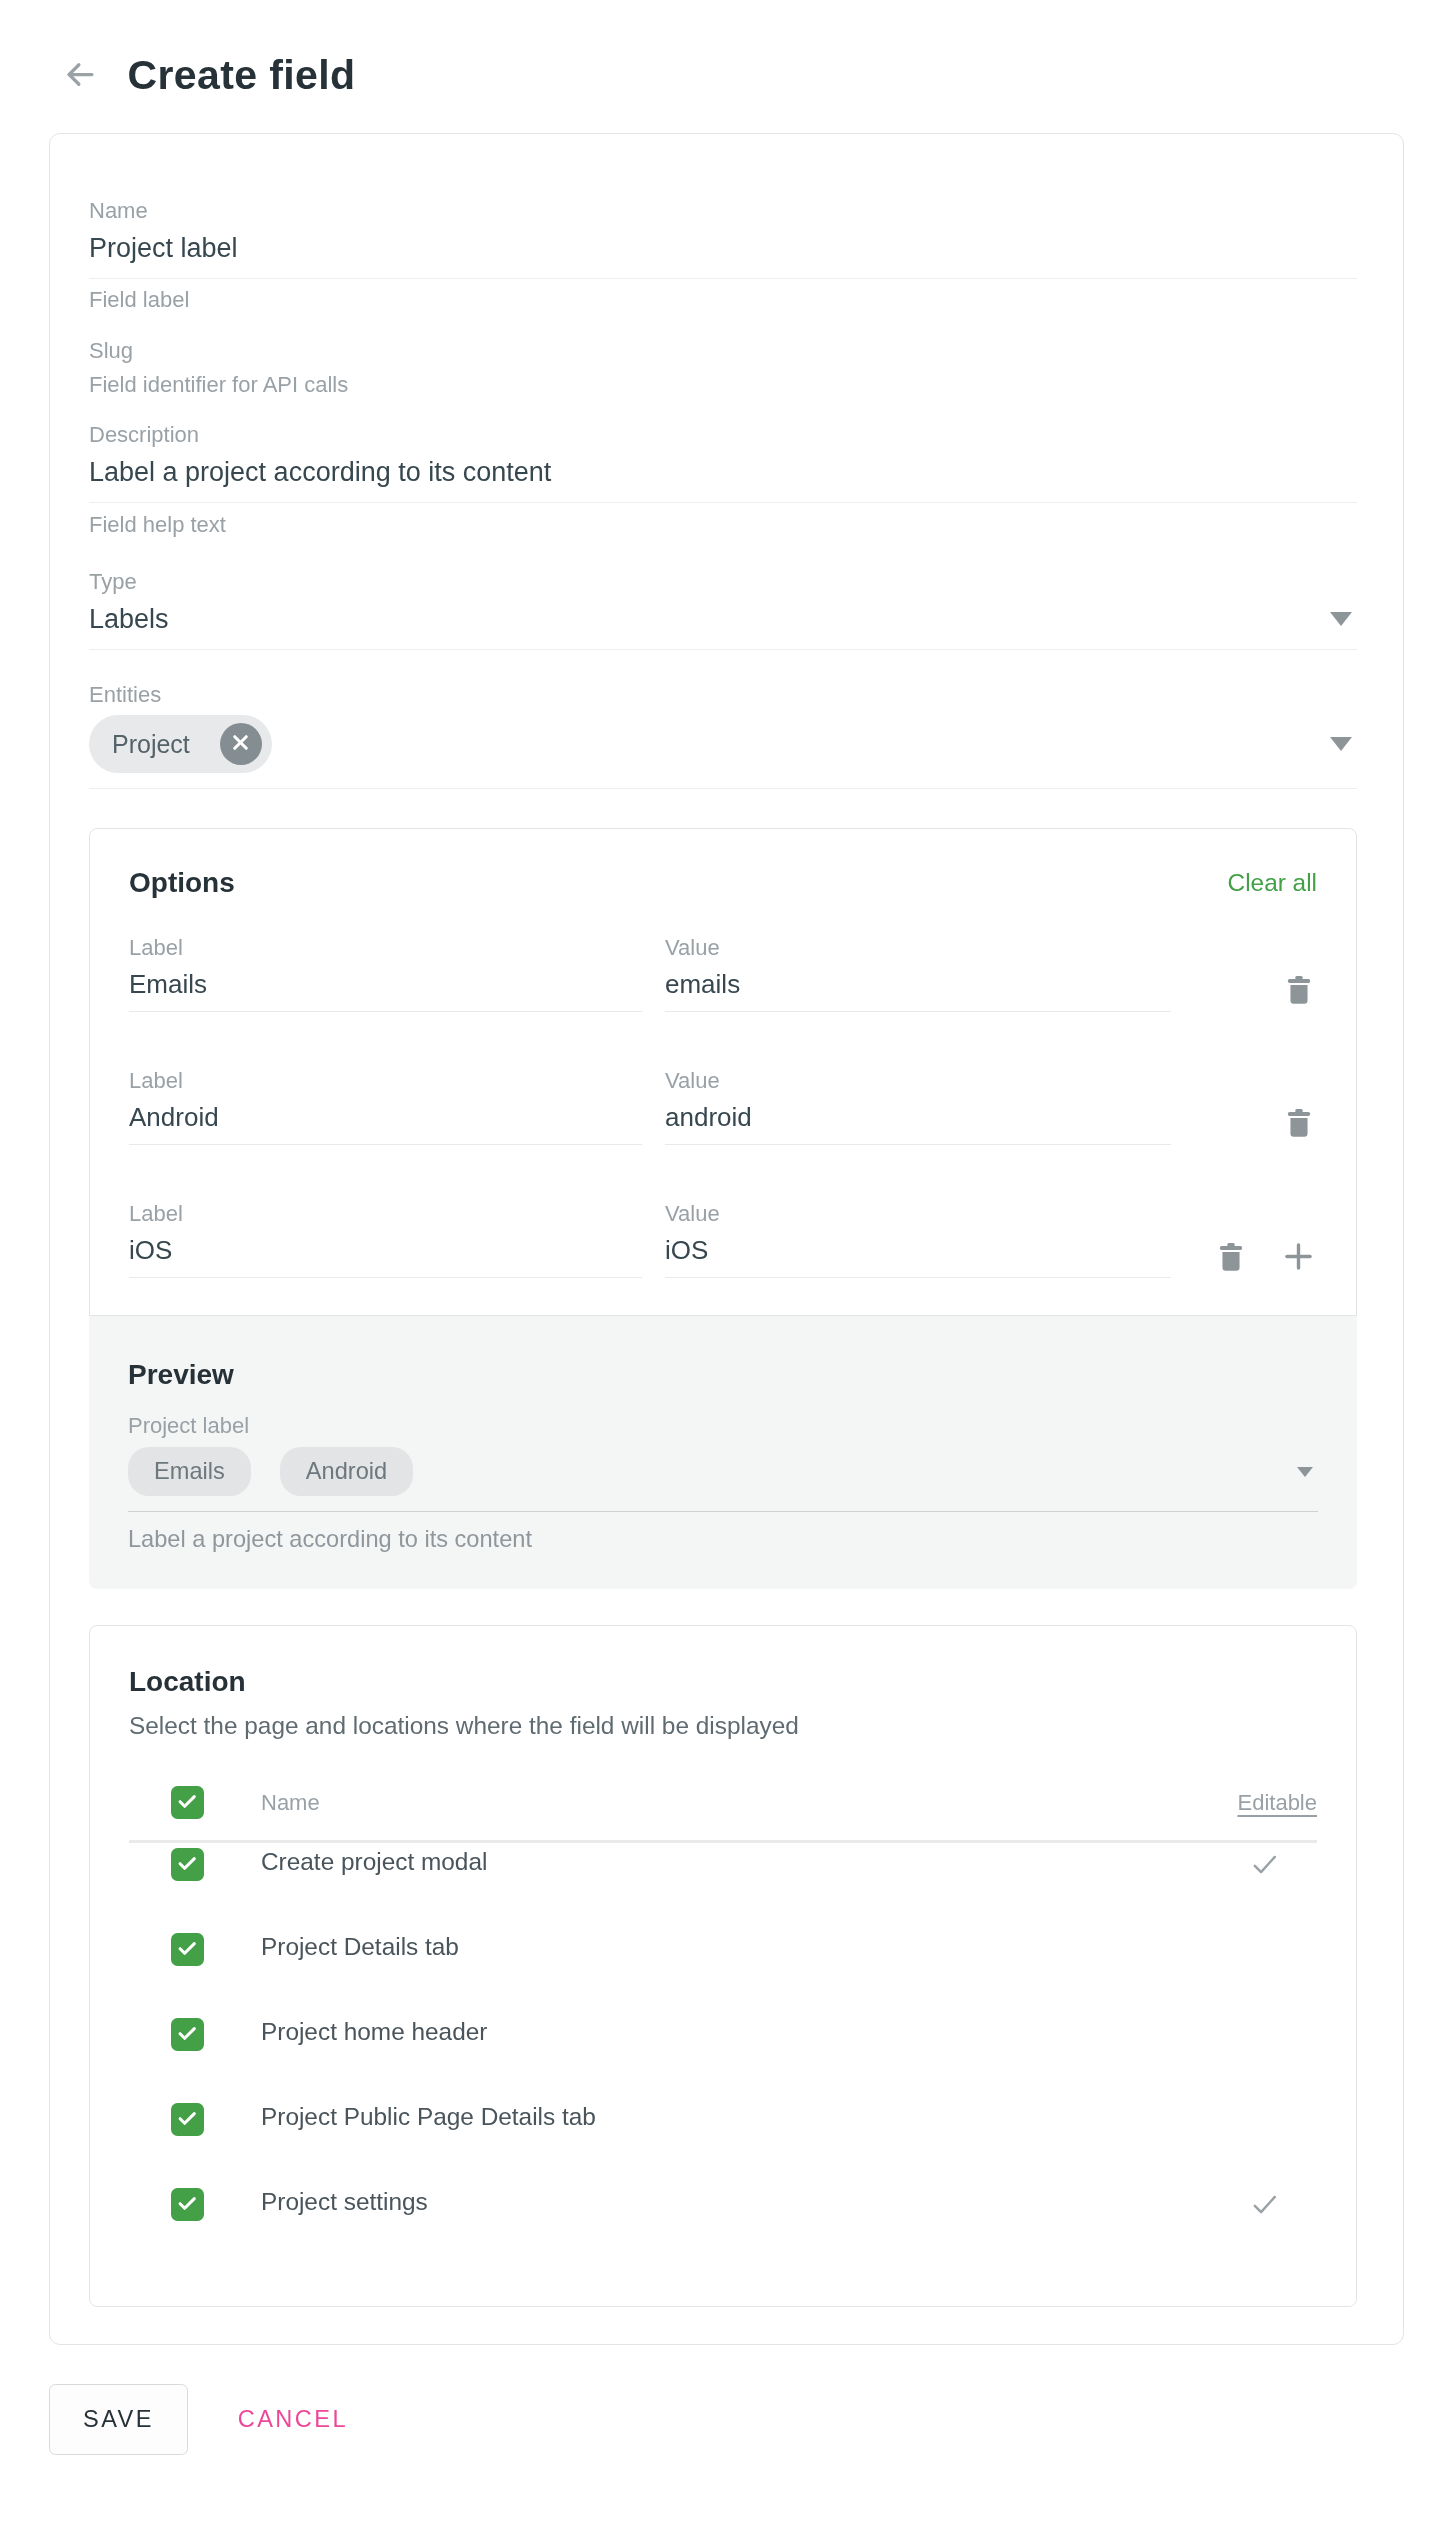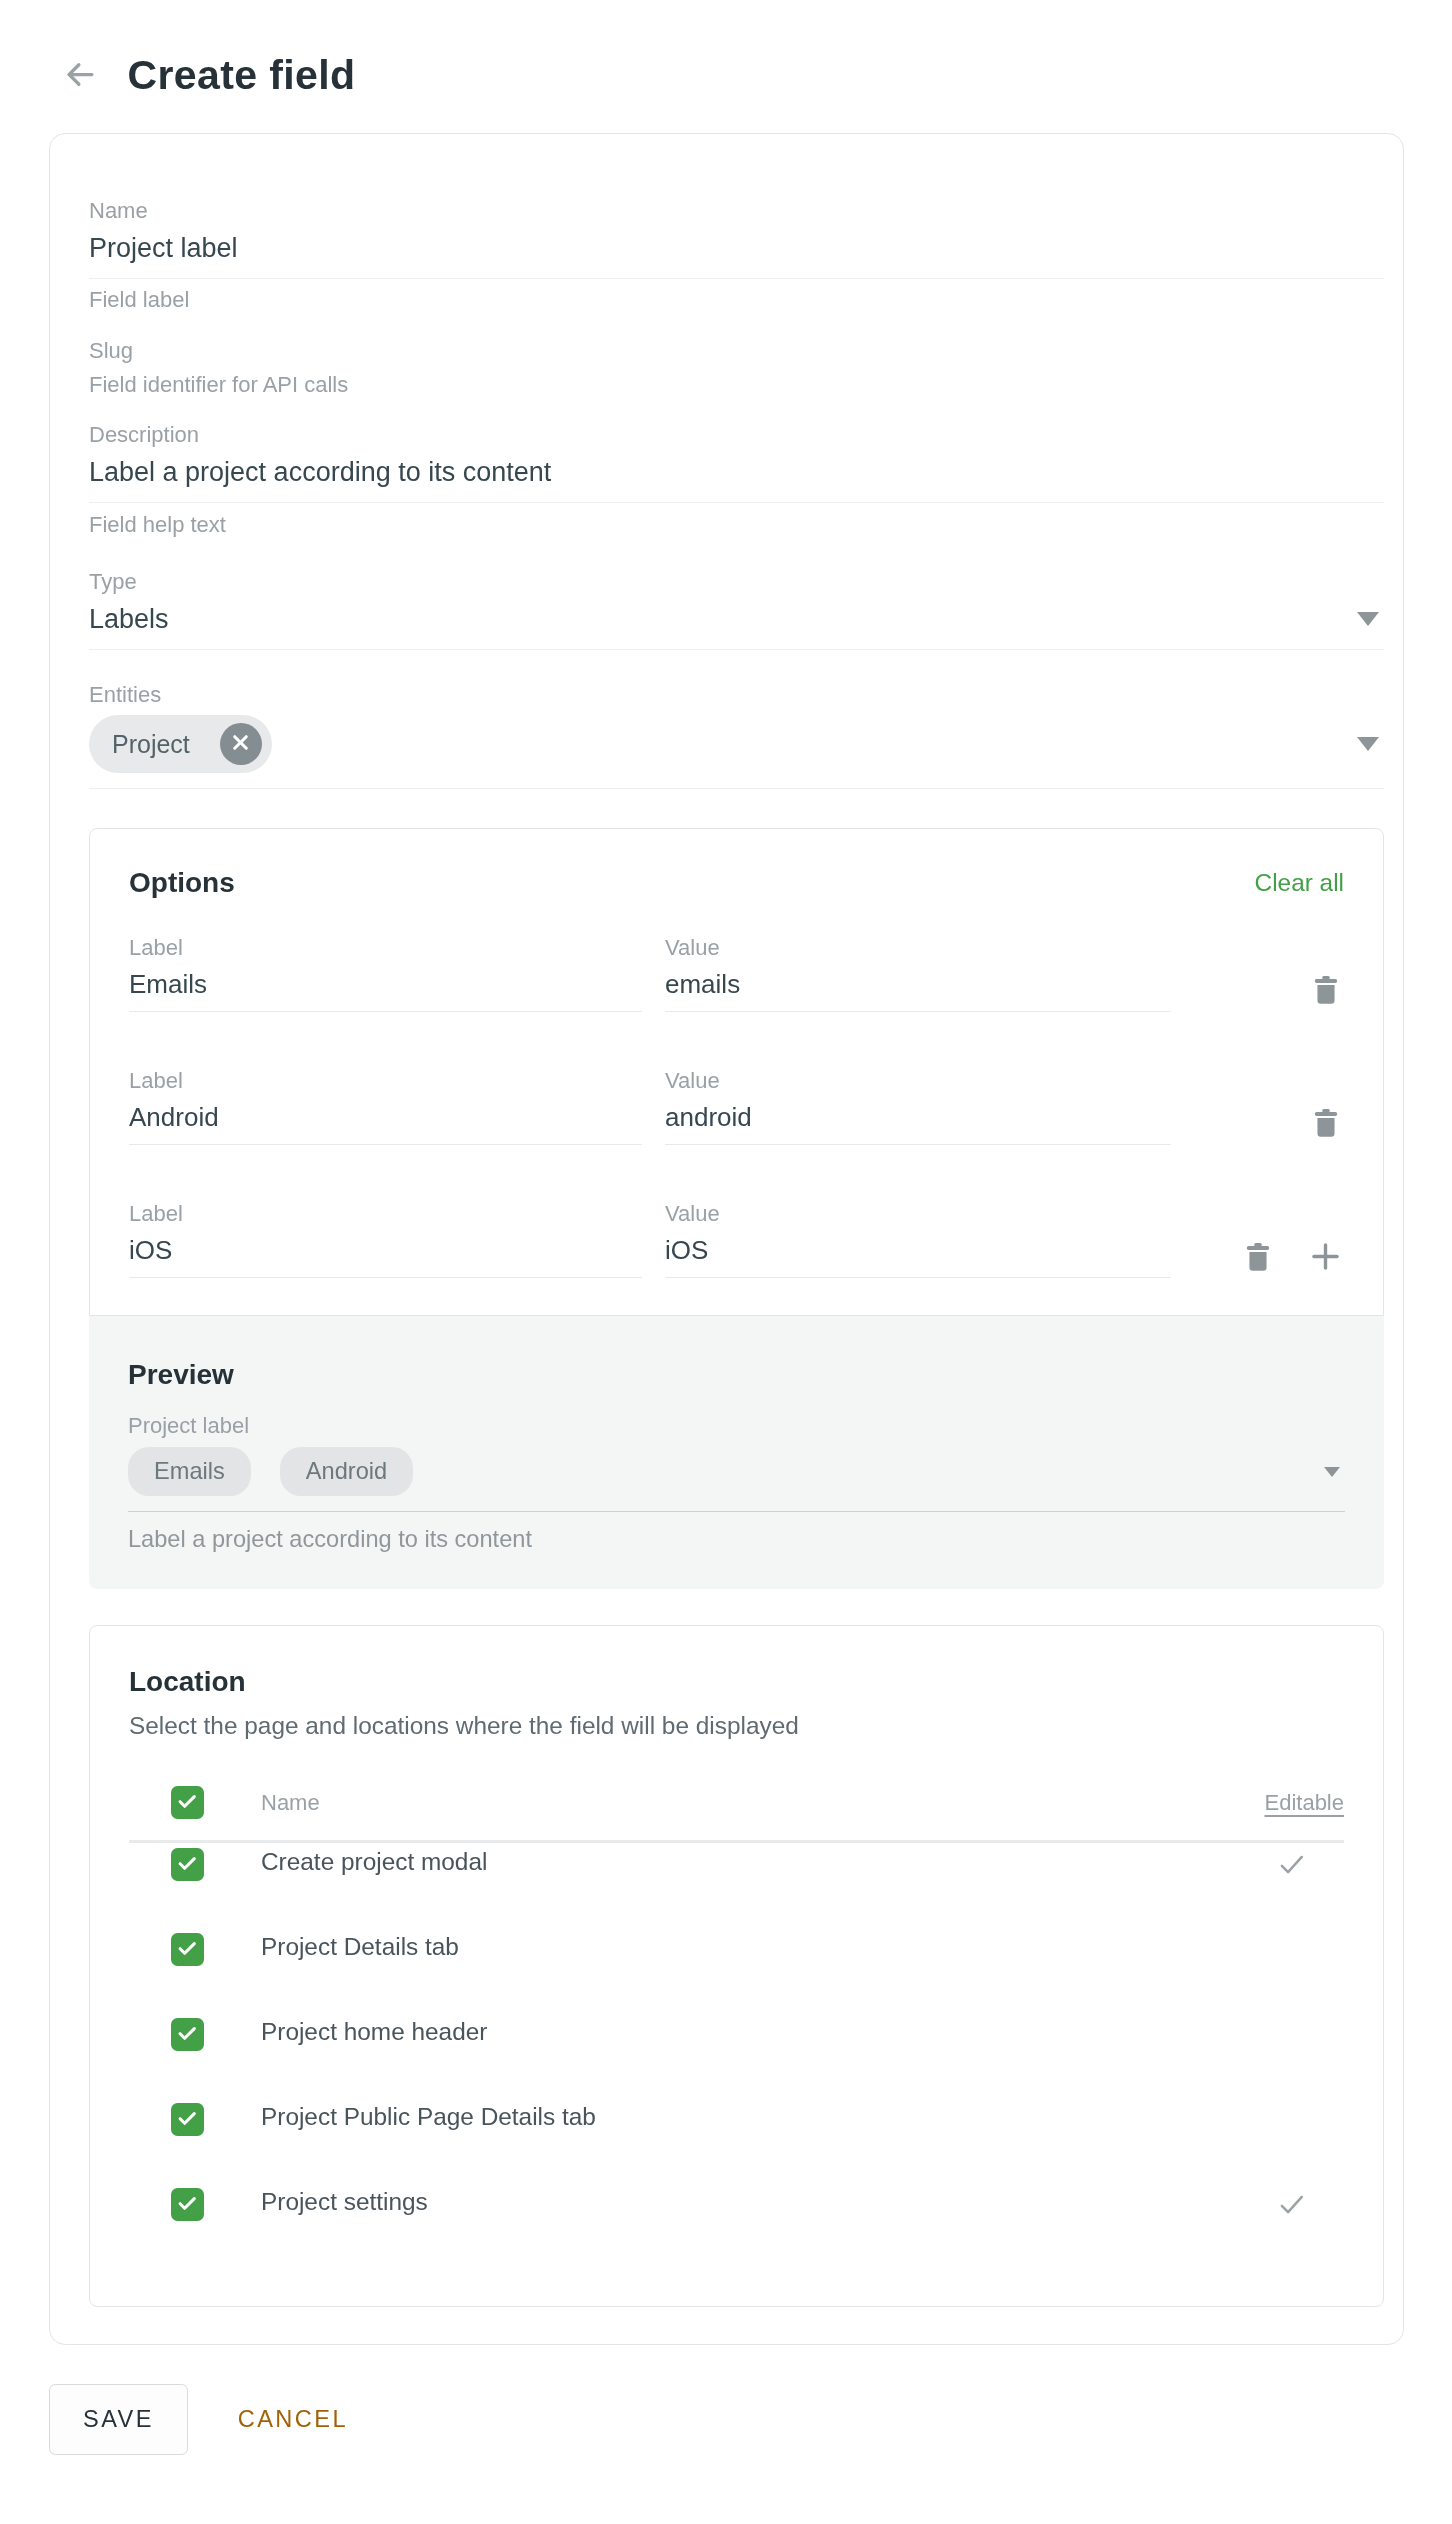--- a/index.html
+++ b/index.html
@@ -9,22 +9,22 @@
     font-family:"Liberation Sans", sans-serif; color:#37474f;
   }
   
   .page-header { display:flex; align-items:center; gap:24.4px; padding:52px 0 0 57px; }
   .back-btn { width:46px; height:46px; display:flex; align-items:center; justify-content:center; cursor:pointer; background:none; border:none; }
   .page-title { font-size:41px; line-height:47px; font-weight:700; color:#263238; letter-spacing:0.4px; }
 
   
   .card {
     margin:34px 49px 0 49px; background:#fff;
-    border:1.6px solid #e2e5e6; border-radius:16px;
-    padding:65px 19px 37px 39px;
+    border:1.6px solid #e2e5e6; border-radius:11px;
+    padding:65px 46px 37px 39px;
   }
 
   
   .field { margin-top:26px; }
   .field:first-child { margin-top:0; }
   .field-label { font-size:22px; line-height:24.4px; color:#99a1a6; }
   .field-input {
     display:block; width:100%; margin-top:3.3px; padding:4.9px 0 13px;
     border:none; border-bottom:1.6px solid #edefef; outline:none; background:transparent;
     font-family:inherit; font-size:27px; line-height:33px; color:#37474f;
@@ -107,21 +107,21 @@
 
   
   .footer-actions { display:flex; align-items:center; gap:50px; margin:39px 0 0 49px; }
   .save-btn {
     background:#fdfdfd; border:1.6px solid #d7dbdc; border-radius:6.5px;
     padding:21px 33px; font-family:inherit; font-size:23.6px; font-weight:500;
     letter-spacing:2.4px; color:#263238; cursor:pointer;
   }
   .cancel-btn {
     background:none; border:none; font-family:inherit; font-size:23.6px; font-weight:500;
-    letter-spacing:2.4px; color:#a16207; cursor:pointer;
+    letter-spacing:2.4px; color:#ec4899; cursor:pointer;
   }
 </style>
 </head>
 <body>
 
 <div class="page-header">
   <button class="back-btn">
     <span>
       <svg width="39" height="39" viewBox="0 0 24 24" fill="none" stroke="#9aa2a6" stroke-width="2" stroke-linecap="round" stroke-linejoin="round">
         <path d="M19 12H5"></path>

